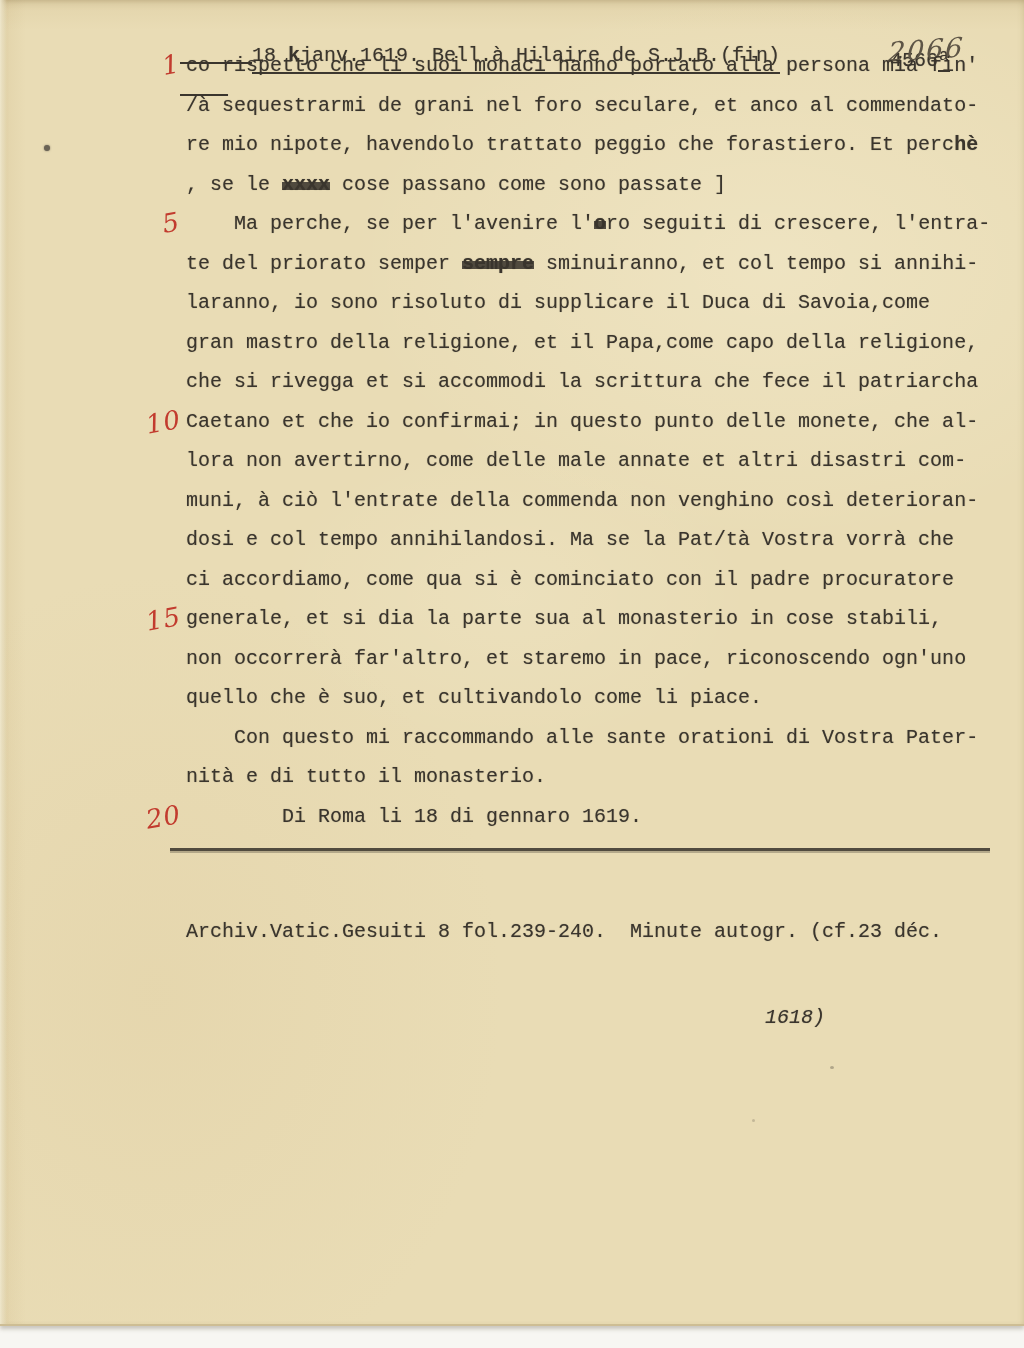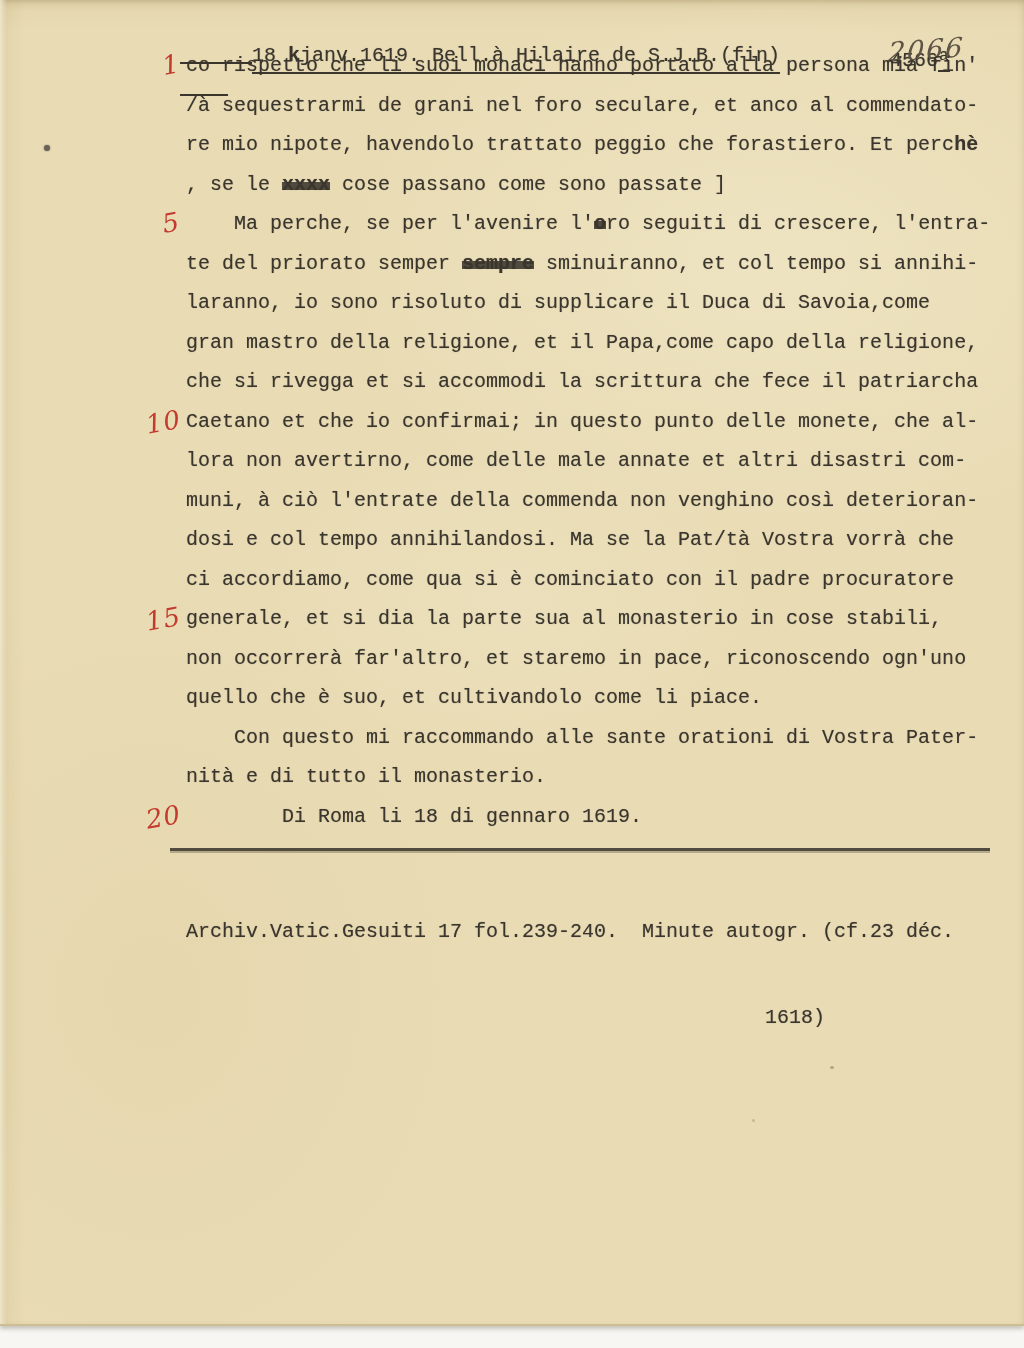--- a/index.html
+++ b/index.html
@@ -130,21 +130,21 @@
     background: #453f35;
     box-shadow: 0 2px 0 rgba(69,63,53,0.35);
     opacity: 0.92;
   }
   .footer {
     position: absolute;
     left: 186px;
     top: 866px;
   }
   .footer .typed-line { height: 39.5px; }
-  .footer-cont { padding-left: 579px; }
+  .footer-cont { padding-left: 579px; font-style: italic; }
   .ink-speck {
     position: absolute;
     border-radius: 50%;
     background: #6a6355;
   }
   .speck-1 { left: 44px; top: 145px; width: 6px; height: 6px; box-shadow: 0 0 2px rgba(106,99,85,0.8); }
   .speck-2 { left: 830px; top: 1066px; width: 4px; height: 3px; opacity: 0.45; }
   .speck-3 { left: 752px; top: 1119px; width: 3px; height: 3px; opacity: 0.3; }
 </style>
 </head>
@@ -162,21 +162,21 @@
       <span>4566</span><span class="suffix">a</span>
     </div>
 
     <div class="handwritten-number">2066</div>
 
     <div class="typed-body typed" id="typed-body"><div class="typed-line"><span class="margin-num">1</span><span>co rispetto che li suoi monaci hanno portato alla persona mia fin'</span></div><div class="typed-line"><span>/à sequestrarmi de grani nel foro seculare, et anco al commendato-</span></div><div class="typed-line"><span>re mio nipote, havendolo trattato peggio che forastiero. Et perc</span><span class="bold">hè</span></div><div class="typed-line"><span>, se le </span><span class="blot">xxxx</span><span> cose passano come sono passate ]</span></div><div class="typed-line"><span class="margin-num">5</span><span>    Ma perche, se per l'avenire l'</span><span class="blot">o</span><span>ro seguiti di crescere, l'entra-</span></div><div class="typed-line"><span>te del priorato semper </span><span class="blot">sempre</span><span> sminuiranno, et col tempo si annihi-</span></div><div class="typed-line"><span>laranno, io sono risoluto di supplicare il Duca di Savoia,come</span></div><div class="typed-line"><span>gran mastro della religione, et il Papa,come capo della religione,</span></div><div class="typed-line"><span>che si rivegga et si accommodi la scrittura che fece il patriarcha</span></div><div class="typed-line"><span class="margin-num">10</span><span>Caetano et che io confirmai; in questo punto delle monete, che al-</span></div><div class="typed-line"><span>lora non avertirno, come delle male annate et altri disastri com-</span></div><div class="typed-line"><span>muni, à ciò l'entrate della commenda non venghino così deterioran-</span></div><div class="typed-line"><span>dosi e col tempo annihilandosi. Ma se la Pat/tà Vostra vorrà che</span></div><div class="typed-line"><span>ci accordiamo, come qua si è cominciato con il padre procuratore</span></div><div class="typed-line"><span class="margin-num">15</span><span>generale, et si dia la parte sua al monasterio in cose stabili,</span></div><div class="typed-line"><span>non occorrerà far'altro, et staremo in pace, riconoscendo ogn'uno</span></div><div class="typed-line"><span>quello che è suo, et cultivandolo come li piace.</span></div><div class="typed-line"><span>    Con questo mi raccommando alle sante orationi di Vostra Pater-</span></div><div class="typed-line"><span>nità e di tutto il monasterio.</span></div><div class="typed-line"><span class="margin-num">20</span><span>        Di Roma li 18 di gennaro 1619.</span></div></div>
 
     <div class="rule"></div>
 
     <div class="footer typed">
-      <div class="typed-line">Archiv.Vatic.Gesuiti 17 fol.239-240.  Minute autogr. (cf.23 déc.</div>
+      <div class="typed-line">Archiv.Vatic.Gesuiti 8 fol.239-240.  Minute autogr. (cf.23 déc.</div>
       <div class="typed-line footer-cont">1618)</div>
     </div>
 
     <div class="ink-speck speck-1"></div>
     <div class="ink-speck speck-2"></div>
     <div class="ink-speck speck-3"></div>
   </div>
 </div>
 
 </body></html>

